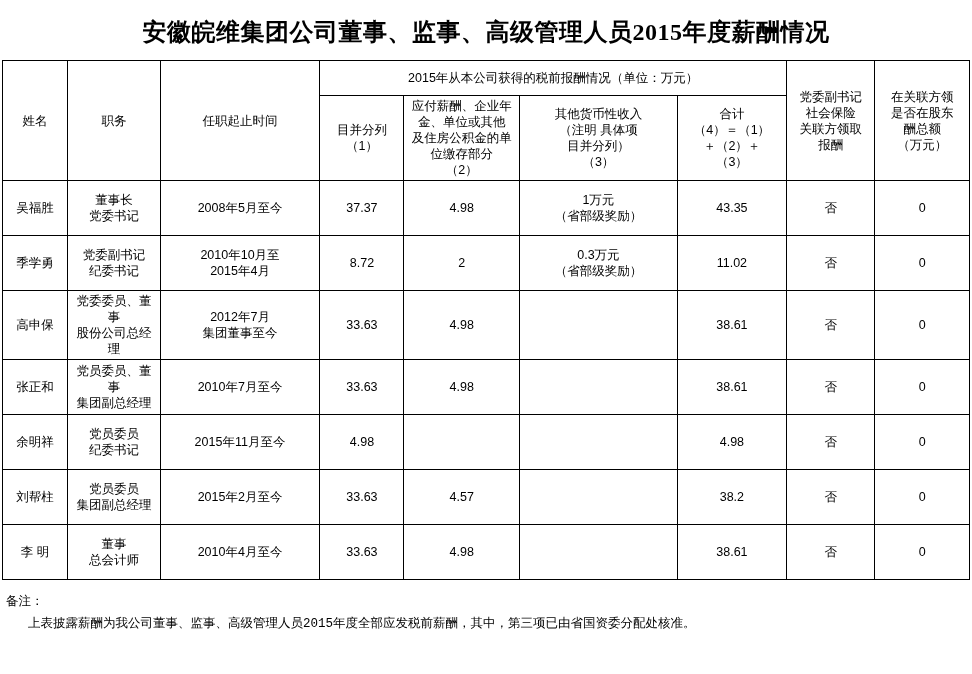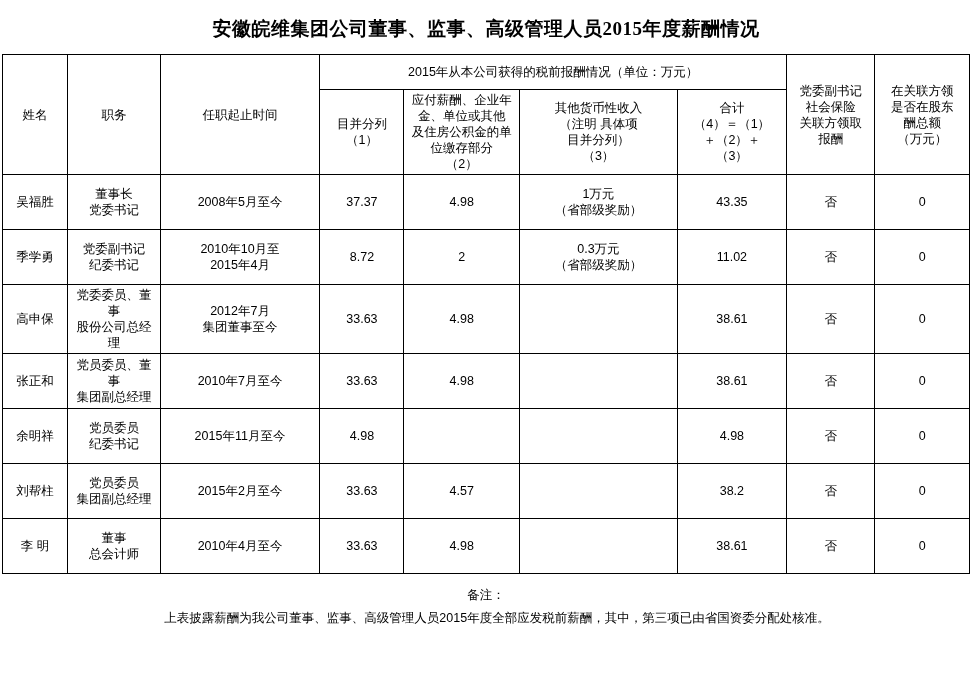--- a/index.html
+++ b/index.html
@@ -15,21 +15,21 @@
     overflow: hidden;
   }
   .page {
     width: 972px;
     height: 674px;
     position: relative;
     box-sizing: border-box;
   }
   .doc-title {
     text-align: center;
-    font-size: 19px;
+    font-size: 24px;
     font-weight: bold;
     font-family: "Liberation Serif", serif;
     letter-spacing: 0.5px;
     padding: 16px 0 12px 0;
   }
   table.salary {
     border-collapse: collapse;
     width: 968px;
     margin: 0 2px;
     table-layout: fixed;
@@ -71,24 +71,24 @@
   .body-row td {
     height: 50px;
   }
   .notes {
     margin: 10px 6px 0 6px;
     font-size: 12.5px;
     line-height: 1.8;
   }
   .notes .note-line {
     white-space: nowrap;
-    text-align: center;
   }
   .notes .note-body {
     text-indent: 22px;
+    font-family: Liberation Mono, monospace;
   }
   .nowrap { white-space: nowrap; }
 </style>
 </head>
 <body>
 
 <div class="page">
 
   <div class="doc-title">安徽皖维集团公司董事、监事、高级管理人员2015年度薪酬情况</div>
 

